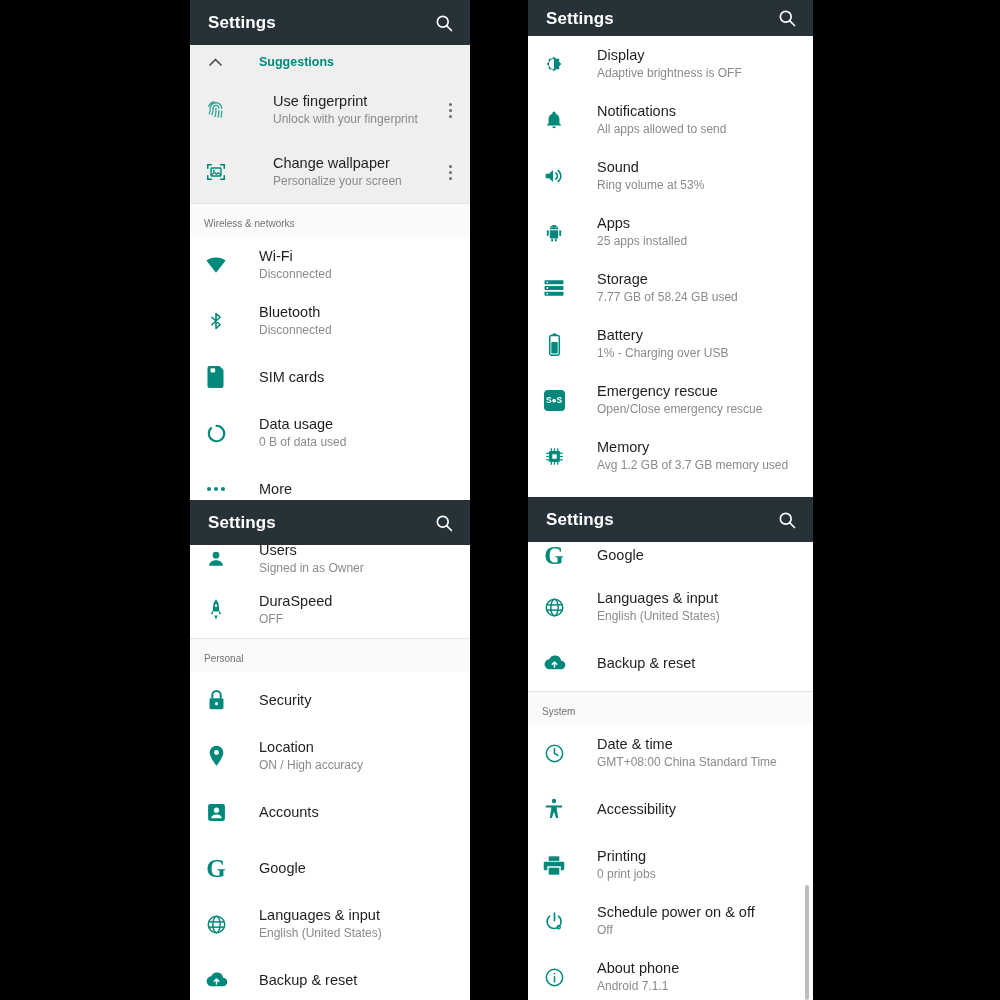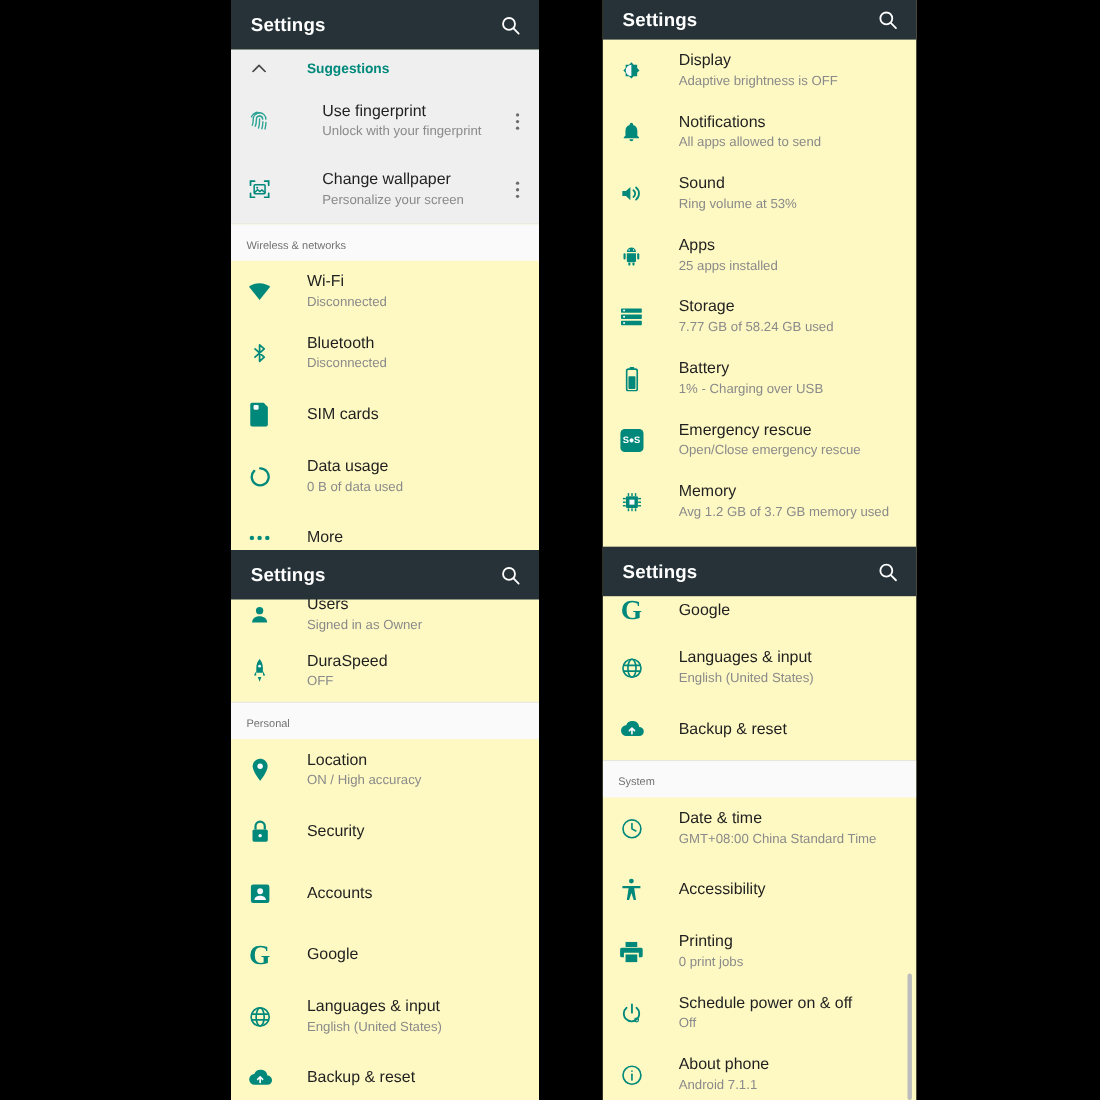--- a/index.html
+++ b/index.html
@@ -6,23 +6,22 @@
   html, body {
     width: 1000px; height: 1000px;
     background: #000;
     font-family: "Liberation Sans", sans-serif;
     overflow: hidden;
   }
   .stage { position: relative; width: 1000px; height: 1000px; background: #000; }
 
   .panel {
     position: absolute;
-    background: #fef9c3;
+    background: #ffffff;
     overflow: hidden;
-    margin-left: 20px;
   }
   .p1 { left: 190px; top: 0px;   width: 280px; height: 500px; }
   .p2 { left: 528px; top: 0px;   width: 285px; height: 497px; }
   .p3 { left: 190px; top: 500px; width: 280px; height: 500px; }
   .p4 { left: 528px; top: 497px; width: 285px; height: 503px; }
 
   .toolbar {
     background: #263238;
     color: #ffffff;
     display: flex;
@@ -466,41 +465,41 @@
           <span class="rtitle">DuraSpeed</span>
           <span class="rsub" style="display:block">OFF</span>
         </span>
       </div>
 
       <div class="divider"></div>
       <div class="sec-header">Personal</div>
 
       <div class="row">
         <span class="ricon">
-          <svg width="17" height="22" viewBox="0 0 18 24" fill="#00897b">
-              <path d="M9 0.8C4.9.8 1.6 4.1 1.6 8.2c0 5.6 7.4 14.4 7.4 14.4s7.4-8.8 7.4-14.4C16.4 4.1 13.1.8 9 .8z"></path>
-              <circle cx="9" cy="8.2" r="2.7" fill="#fafafa"></circle>
-            </svg>
-        </span>
-        <span class="rtext">
-          <span class="rtitle">Location</span>
-          <span class="rsub" style="display:block">ON / High accuracy</span>
-        </span>
-      </div>
-
-      <div class="row">
-        <span class="ricon">
           <svg width="19" height="22" viewBox="0 0 20 24" fill="none">
               <path d="M5.4 10V6.8a4.6 4.6 0 0 1 9.2 0V10" stroke="#00897b" stroke-width="2.2"></path>
               <rect x="2.4" y="10" width="15.2" height="12" rx="1.6" fill="#00897b"></rect>
               <circle cx="10" cy="16" r="1.7" fill="#fafafa"></circle>
             </svg>
         </span>
         <span class="rtext">
           <span class="rtitle">Security</span>
+        </span>
+      </div>
+
+      <div class="row">
+        <span class="ricon">
+          <svg width="17" height="22" viewBox="0 0 18 24" fill="#00897b">
+              <path d="M9 0.8C4.9.8 1.6 4.1 1.6 8.2c0 5.6 7.4 14.4 7.4 14.4s7.4-8.8 7.4-14.4C16.4 4.1 13.1.8 9 .8z"></path>
+              <circle cx="9" cy="8.2" r="2.7" fill="#fafafa"></circle>
+            </svg>
+        </span>
+        <span class="rtext">
+          <span class="rtitle">Location</span>
+          <span class="rsub" style="display:block">ON / High accuracy</span>
         </span>
       </div>
 
       <div class="row">
         <span class="ricon">
           <svg width="21" height="21" viewBox="0 0 24 24" fill="#00897b">
               <rect x="2.4" y="2.4" width="19.2" height="19.2" rx="2.4"></rect>
               <circle cx="12" cy="9.4" r="3" fill="#fafafa"></circle>
               <path d="M6 18.6c0-2.8 2.7-4.4 6-4.4s6 1.6 6 4.4z" fill="#fafafa"></path>
             </svg>

